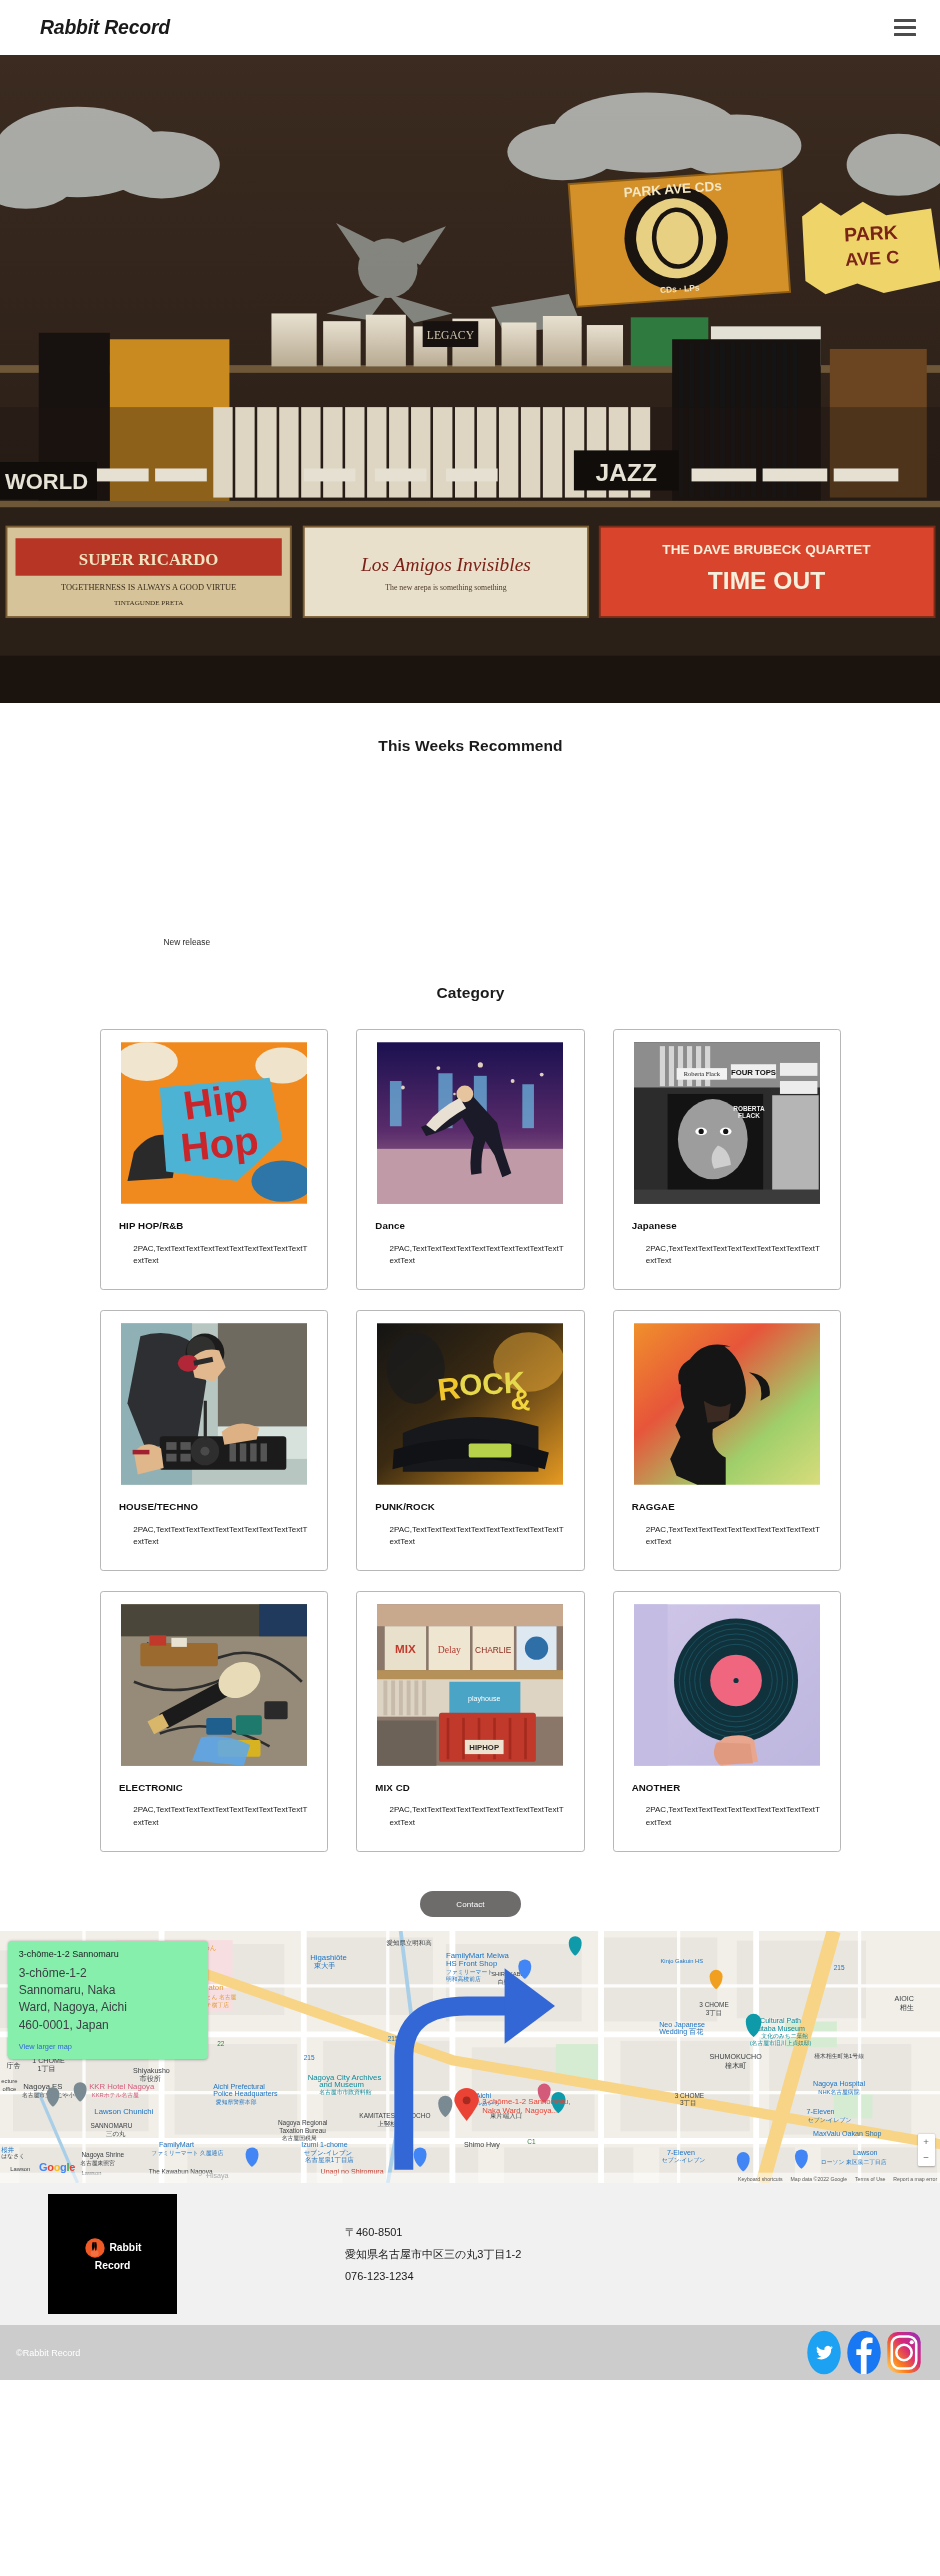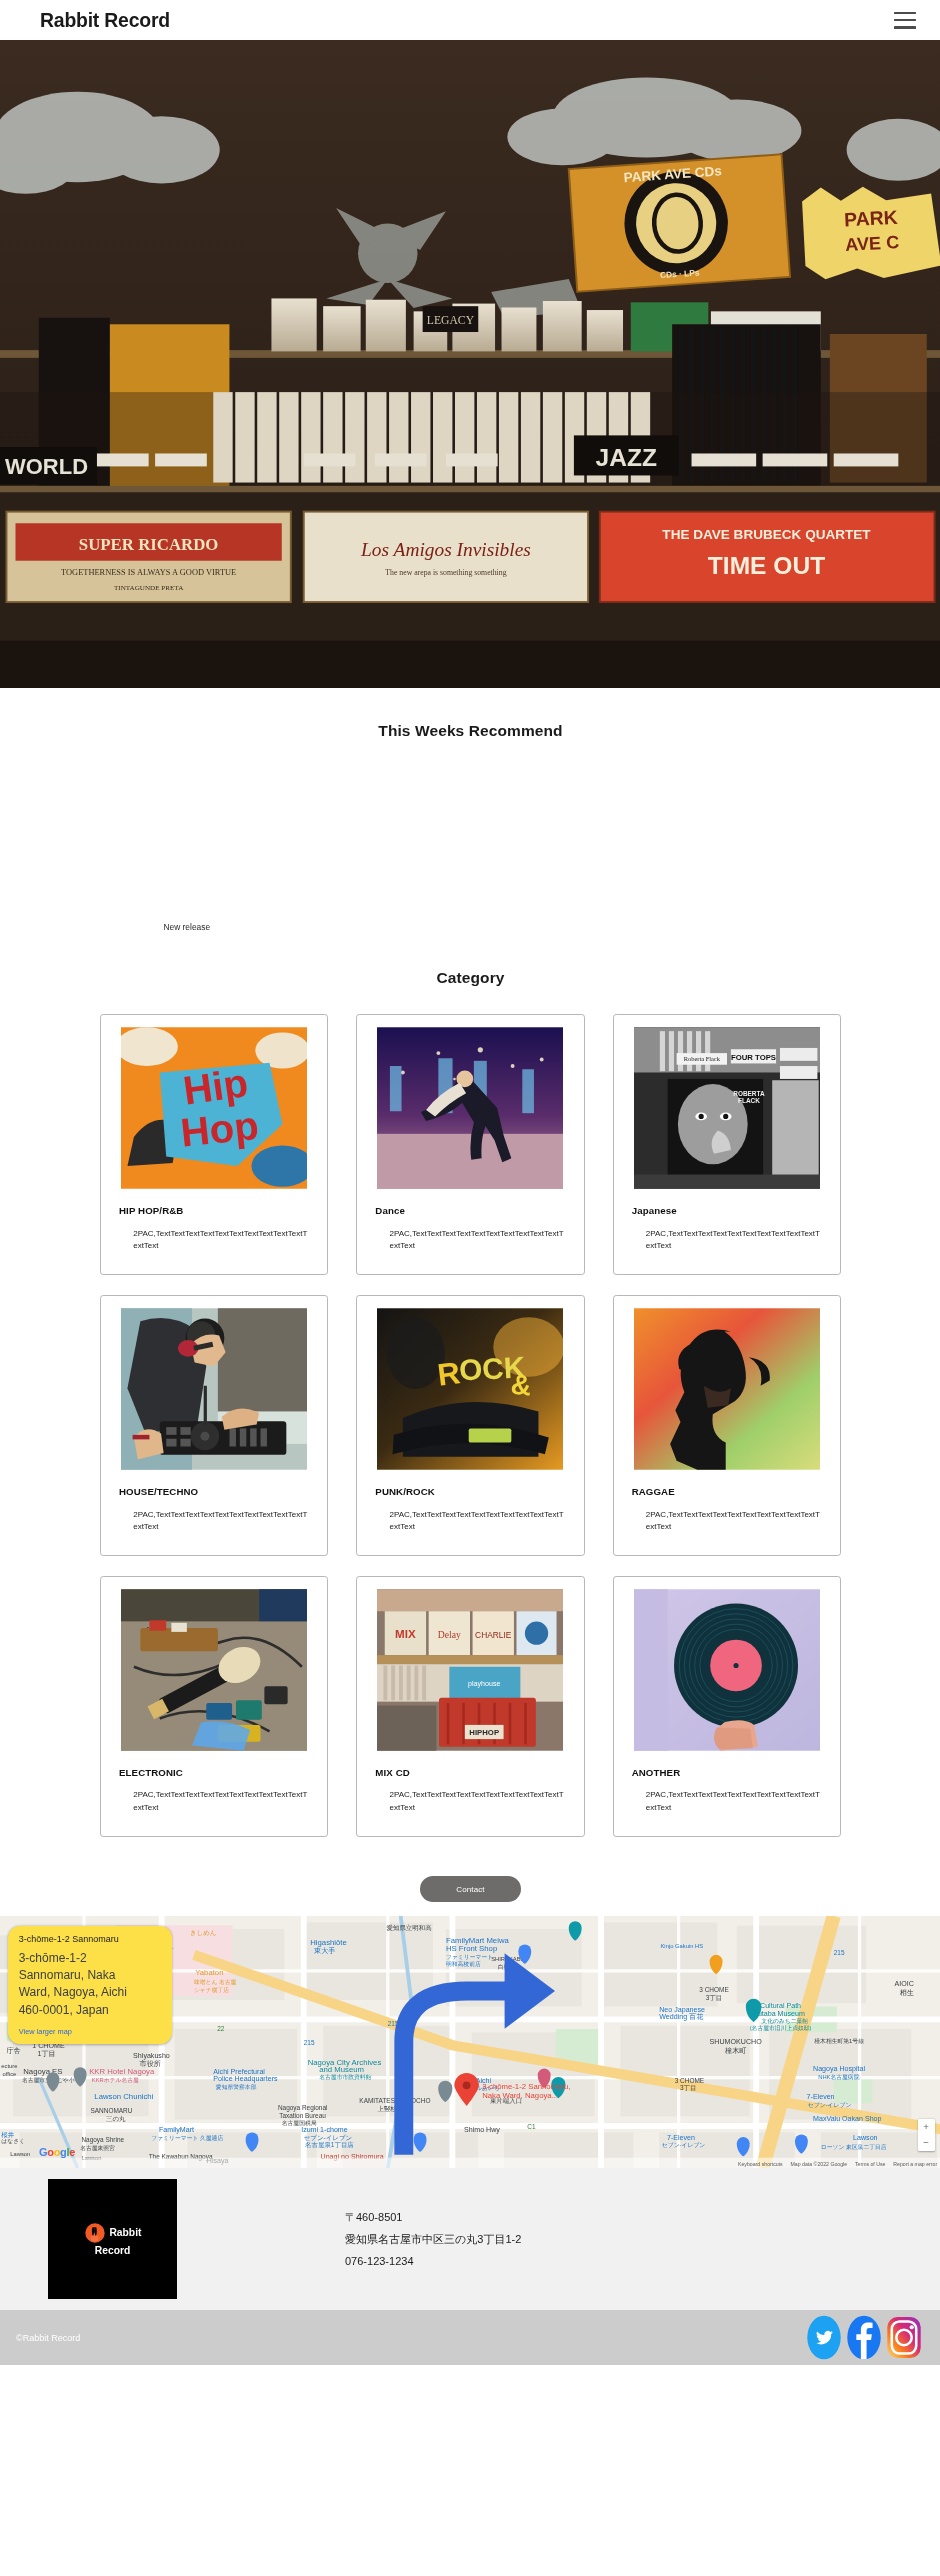--- a/index.html
+++ b/index.html
@@ -6,26 +6,27 @@
   html, body {
     width: 941px;
     background: #ffffff;
     font-family: "Liberation Sans", sans-serif;
     color: #1b1b1b;
   }
   body { width: 941px; height: 2576px; overflow: hidden; position: relative; }
 
   
   .site-header {
-    height: 40px;
+    height: 55px;
     background: #ffffff;
     display: flex;
     align-items: center;
     justify-content: space-between;
     padding: 0 24.6px 0 40px;
+    font-style: italic;
   }
   .brand {
     font-size: 19.4px;
     font-weight: 700;
     letter-spacing: -0.2px;
     color: #1a1a1a;
   }
   .hamburger {
     width: 22px; height: 17px;
     display: flex; flex-direction: column; justify-content: space-between;
@@ -161,25 +162,25 @@
   .map {
     position: relative;
     width: 941px; height: 252px;
     overflow: hidden;
     background: #eceae6;
   }
   .map svg { display: block; width: 941px; height: 252px; }
   .map-info {
     position: absolute;
     left: 8.4px; top: 10.3px;
-    width: 164px;
-    background: #fde047;
+    width: 200px;
+    background: #86efac;
     box-shadow: 0 0.6px 2.6px rgba(0,0,0,.3);
     padding: 7.8px 9px 7.8px 10.3px;
-    border-radius: 12px;
+    border-radius: 4px;
   }
   .map-info-title {
     font-size: 9px; font-weight: 400; color: #202124;
     margin-bottom: 4.5px; line-height: 1.2;
   }
   .map-info-addr {
     font-size: 12px; color: #3c4043; line-height: 1.45;
     width: 129px;
   }
   .map-info-link {

